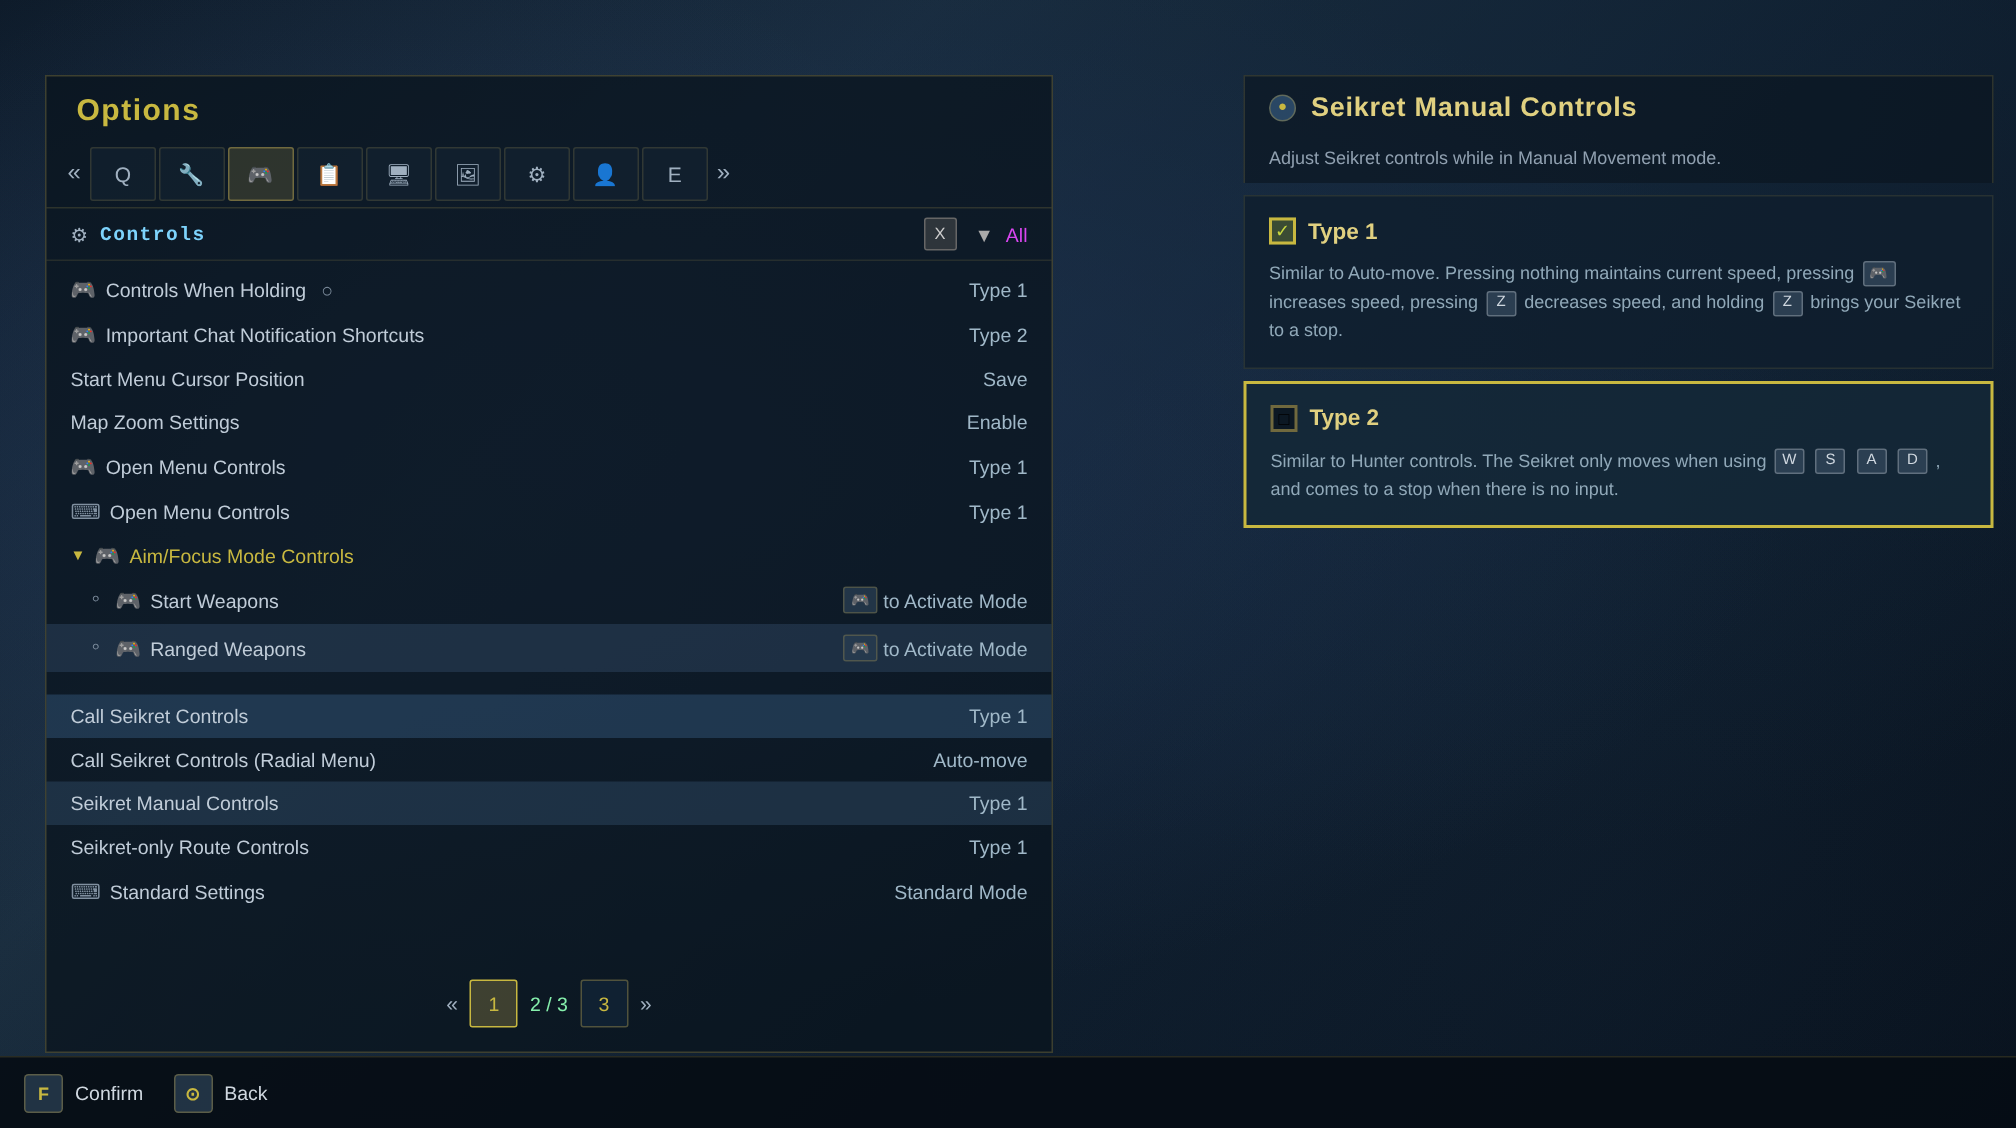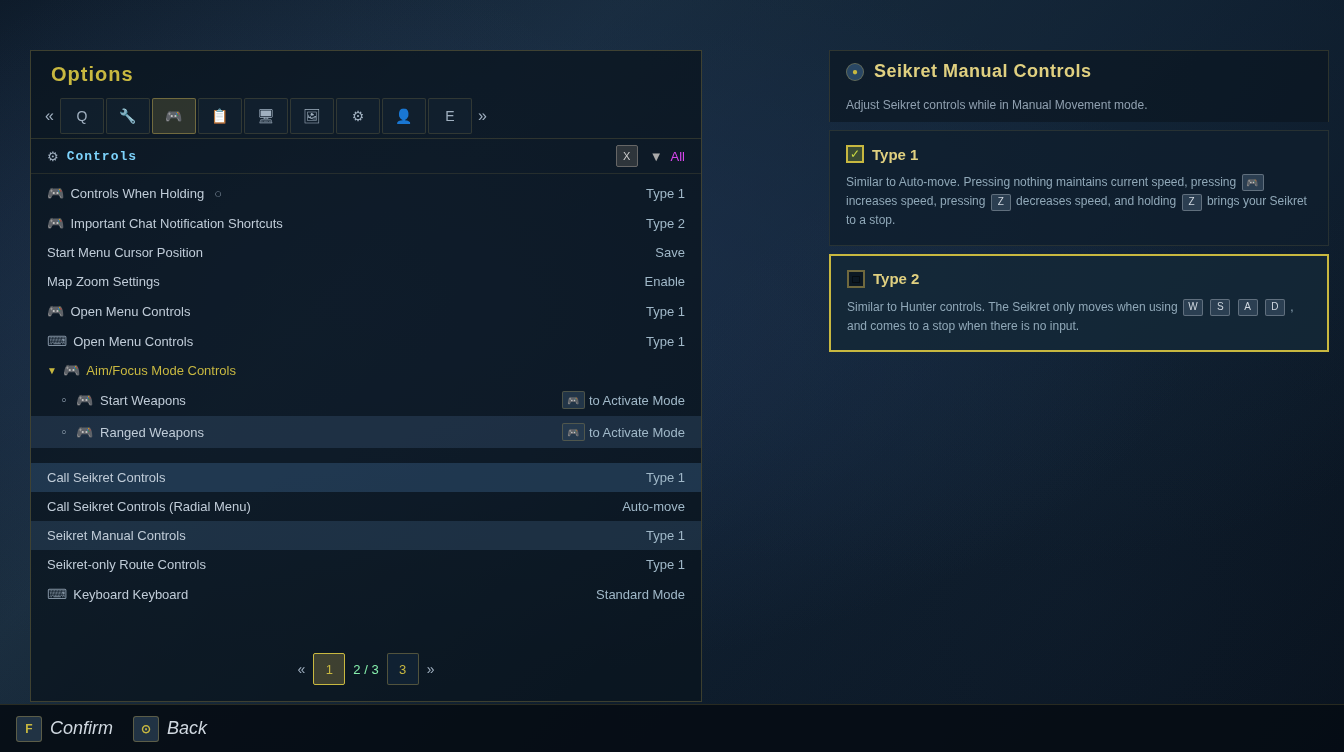--- a/index.html
+++ b/index.html
@@ -390,22 +390,21 @@
       display: flex;
       align-items: center;
       justify-content: center;
       color: #c8b840;
       font-size: 12px;
       font-weight: bold;
     }
 
     .btn-label {
       color: #d0d8e0;
-      font-size: 18px;
-      font-style: italic;
+      font-size: 13px;
     }
   </style>
 </head>
 <body>
 
 <div class="bg"></div>
 <div class="bg-texture"></div>
 
 <div class="left-panel">
 
@@ -556,21 +555,21 @@
     <div class="setting-row">
       <div class="setting-name">
         <span>Seikret-only Route Controls</span>
       </div>
       <span class="setting-value">Type 1</span>
     </div>
 
     <div class="setting-row">
       <div class="setting-name">
         <span class="gamepad-icon">⌨</span>
-        <span>Keyboard Keyboard</span>
+        <span>Standard Settings</span>
       </div>
       <span class="setting-value">Standard Mode</span>
     </div>
 
   </div>
 
   <div class="pagination">
     <span class="page-nav">«</span>
     <div class="page-btn active-page">
       <span>1</span>

